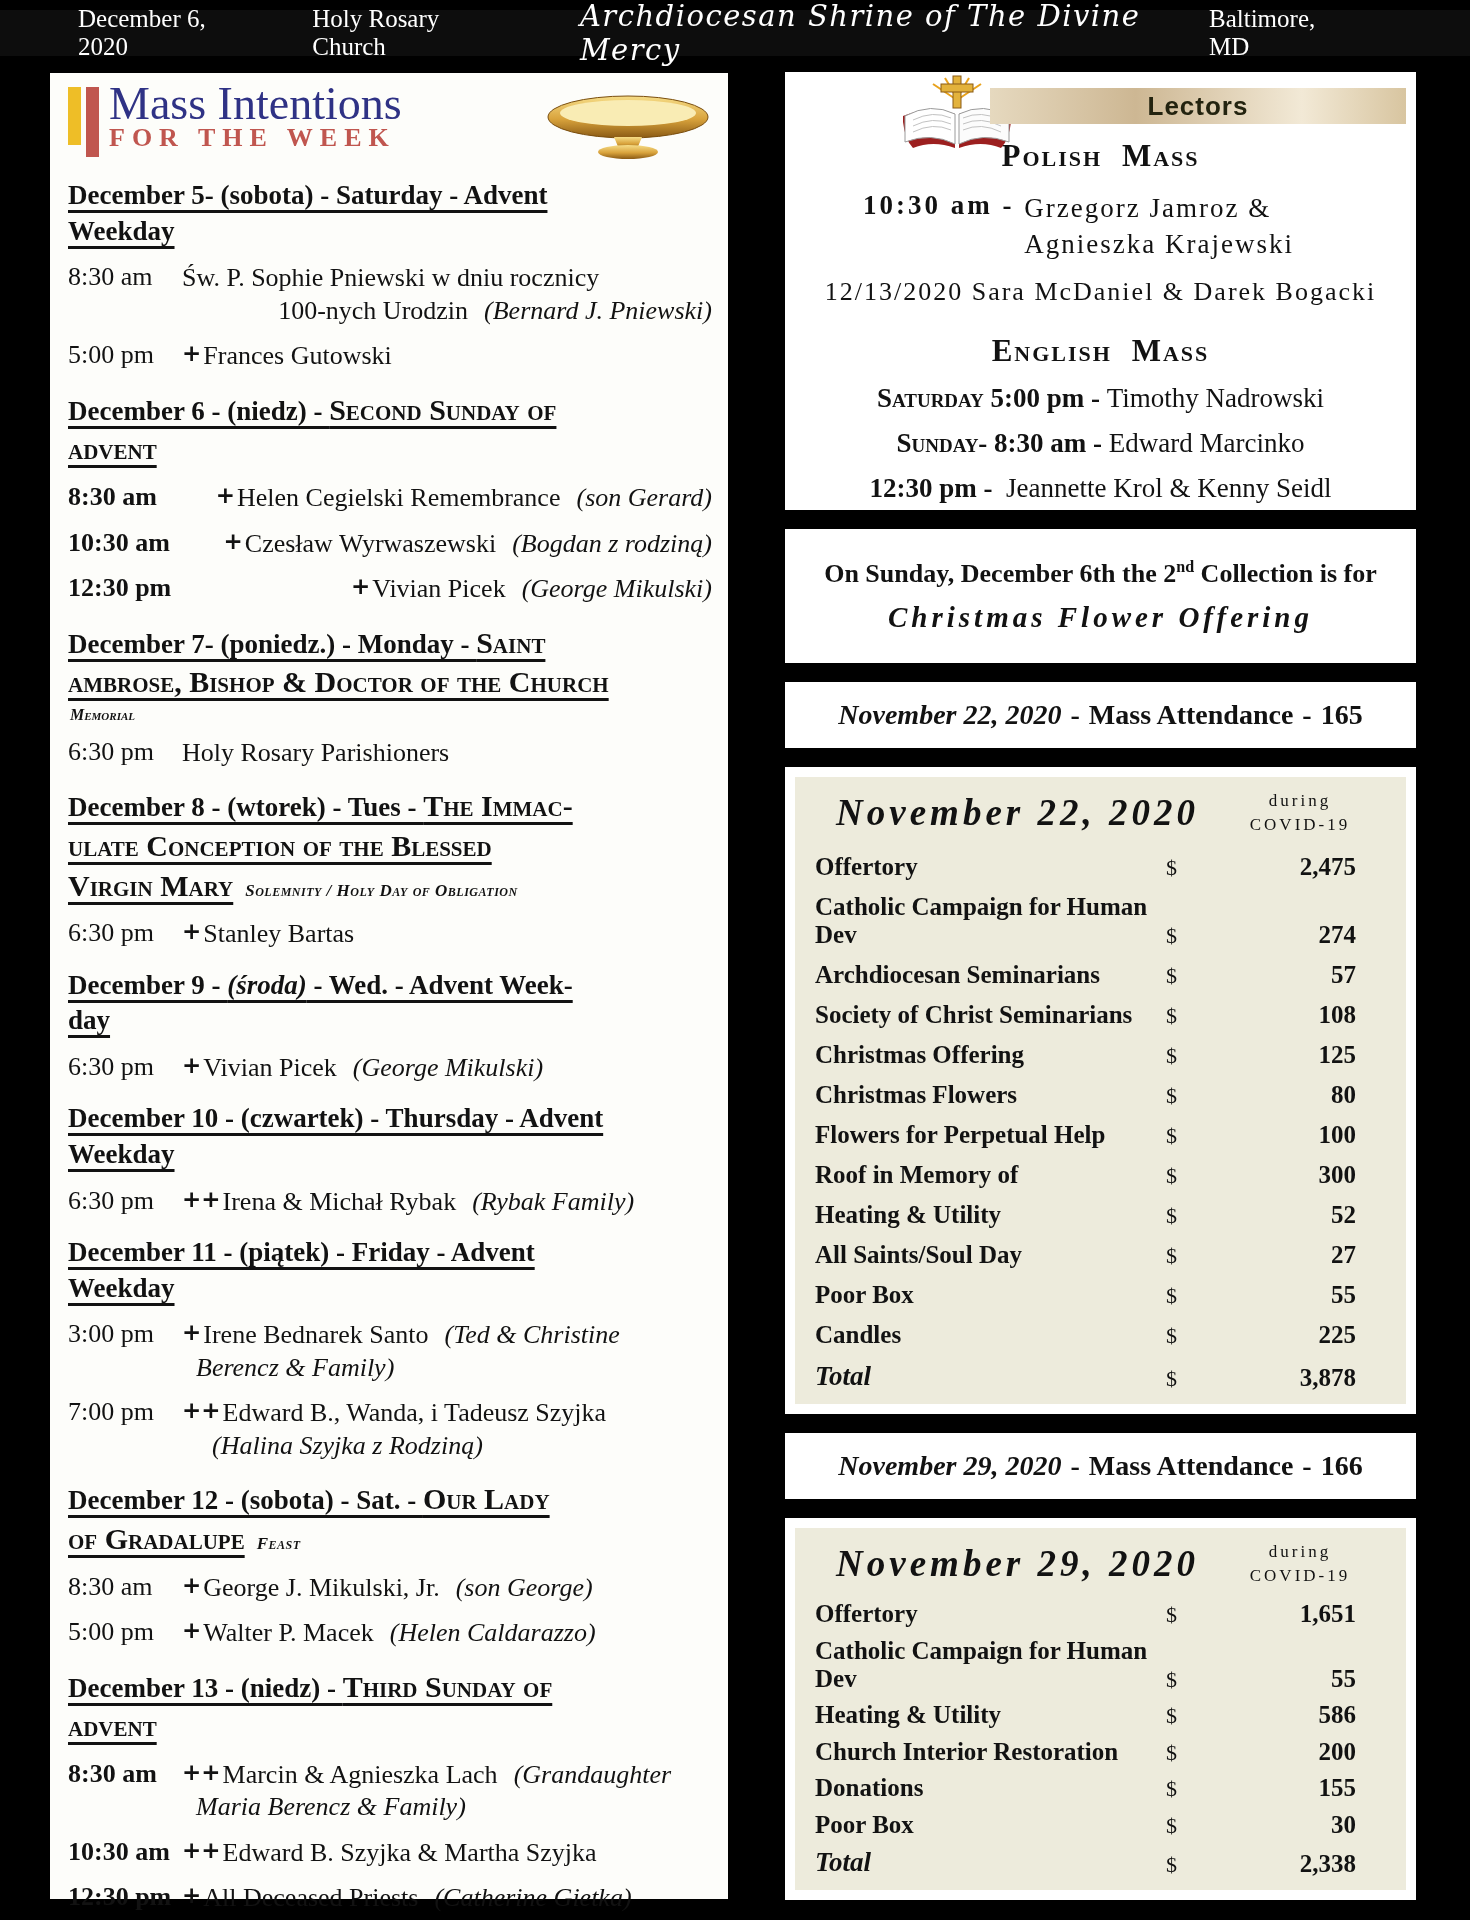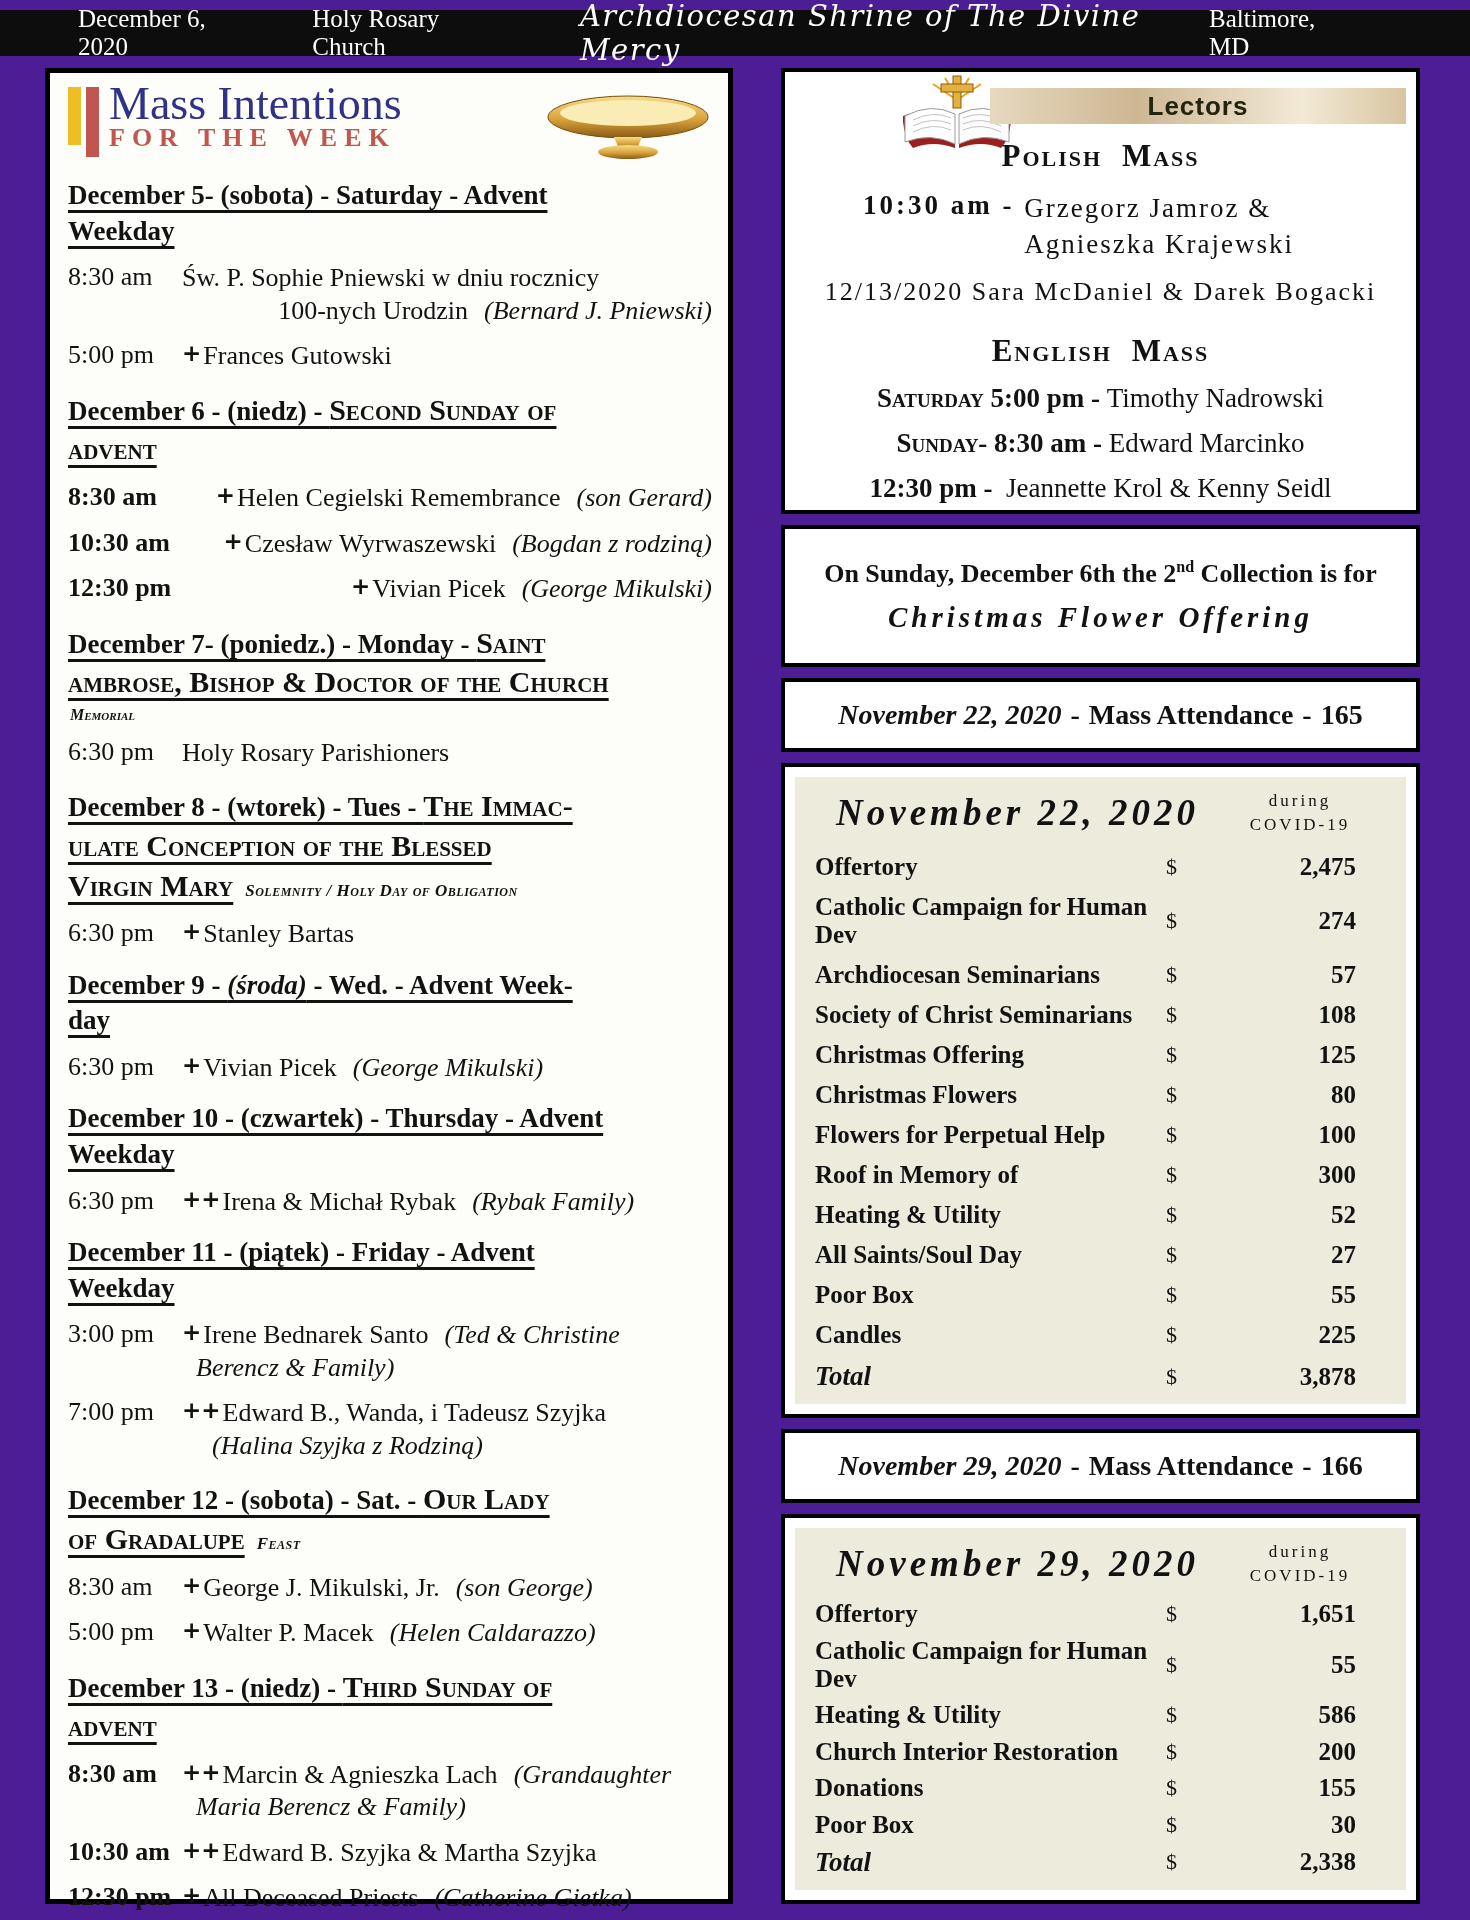--- a/index.html
+++ b/index.html
@@ -1,16 +1,16 @@
 <!DOCTYPE html>
 <html style="--bar-black: #0d0d0d; --logo-navy: #2f3285; --logo-coral: #c0564f; --logo-yellow: #eebe27; --table-bg: #edebdc; --banner-tan: #cdb793;"><head>
 <meta charset="utf-8">
 <style>
   html,body{margin:0;padding:0;background:#ffffff;}
-  .page{position:relative;width:1470px;height:1920px;background:#4c1d95;overflow:hidden;
+  .page{position:relative;width:1470px;height:1920px;background:#000000;overflow:hidden;
         font-family:"Liberation Serif","DejaVu Serif",serif;color:#121212;}
 
   
   .topbar{margin-top:10px;height:46px;background:var(--bar-black,#0d0d0d);color:#fff;
           display:flex;align-items:center;font-size:25px;}
   .tb-date{padding-left:78px;}
   .tb-church{margin-left:62px;}
   .tb-shrine{margin-left:74px;font-style:italic;font-family:"DejaVu Serif",serif;font-size:29px;letter-spacing:1.5px;}
   .tb-city{margin-left:auto;padding-right:118px;}
 
@@ -80,21 +80,21 @@
 
   .tbox{padding:10px;}
   .t1{flex:1;}
   .t2{height:390px;}
   .money-table{background:var(--table-bg,#edebdc);height:100%;box-sizing:border-box;
                display:flex;flex-direction:column;justify-content:space-between;
                padding:8px 26px 12px 20px;}
   .mt-head{display:flex;align-items:flex-start;margin-bottom:4px;}
   .mt-title{flex:1;text-align:center;font-weight:bold;font-style:italic;font-size:37px;letter-spacing:4px;padding-top:6px;}
   .mt-covid{width:160px;text-align:center;font-size:17px;letter-spacing:3px;line-height:1.4;padding-top:4px;}
-  .mt-row{display:flex;align-items:center;font-size:25px;font-weight:bold;}
+  .mt-row{display:flex;align-items:flex-end;font-size:25px;font-weight:bold;}
   .mt-label{flex:1;}
   .mt-cur{width:78px;font-weight:normal;font-size:22px;}
   .mt-val{width:112px;text-align:right;margin-right:24px;}
   .mt-row.total .mt-label{font-style:italic;font-size:27px;}
 </style>
 </head>
 <body>
 
 <div class="page">
 

